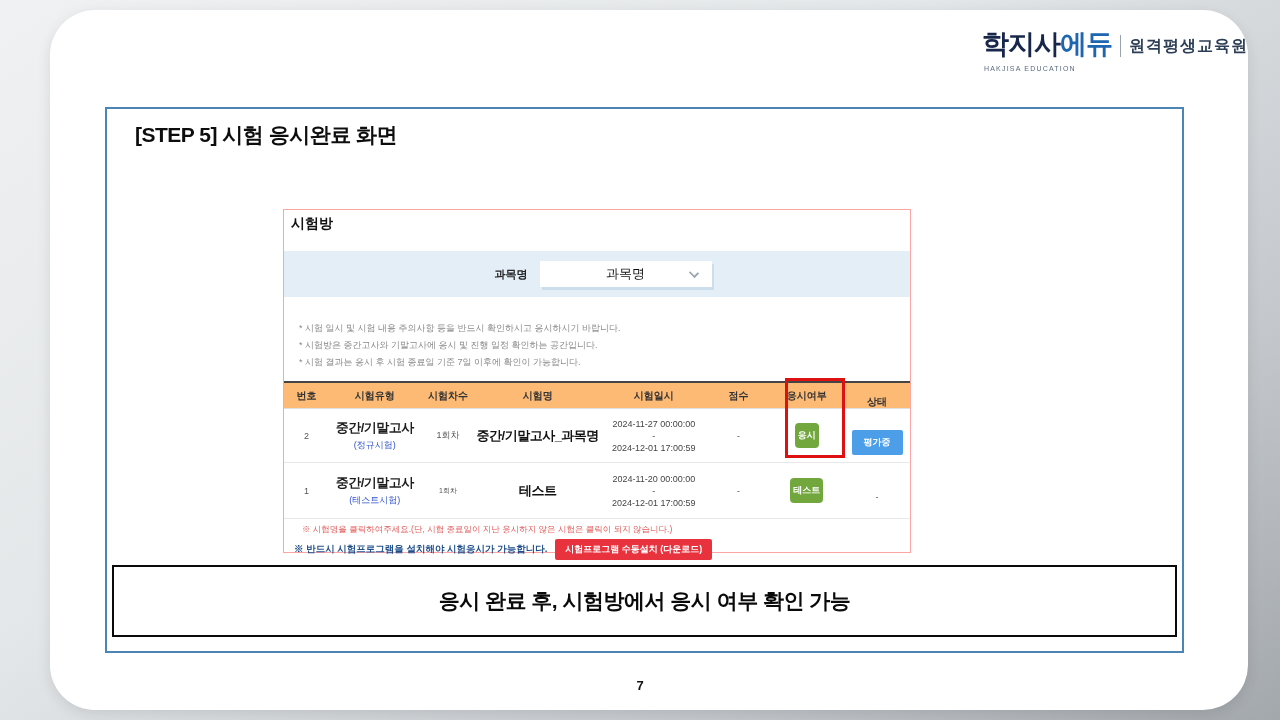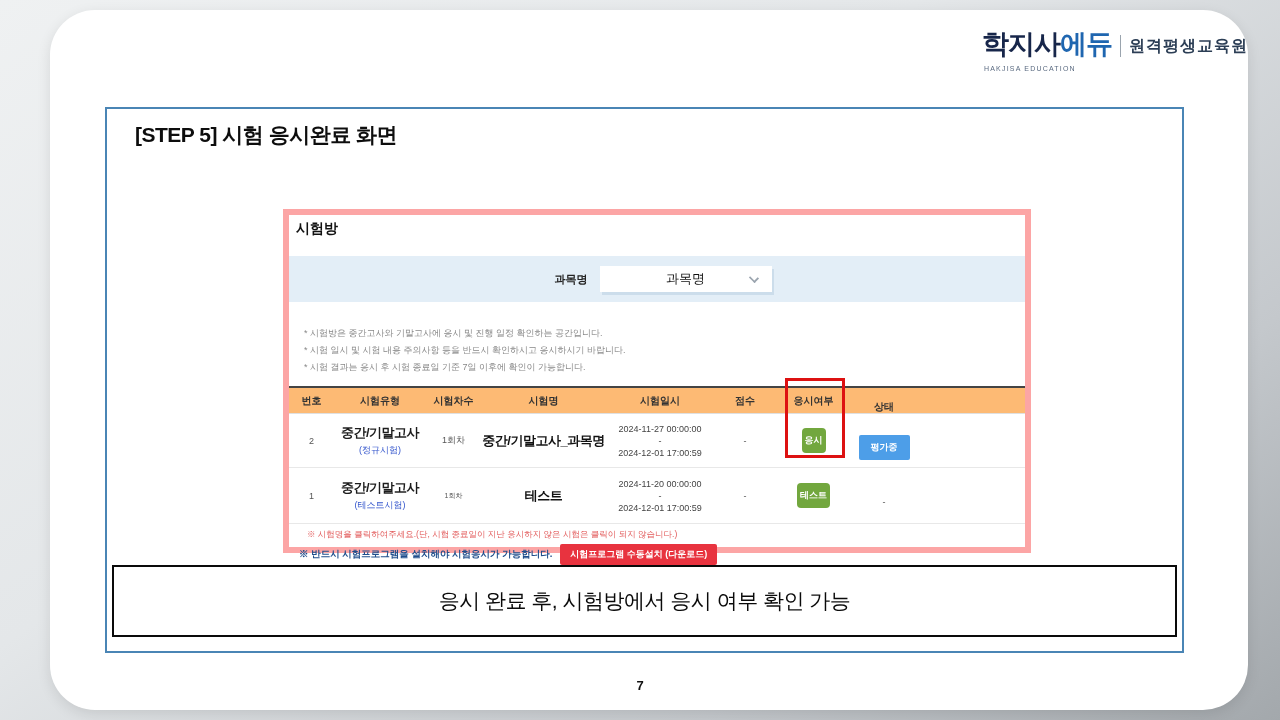--- a/index.html
+++ b/index.html
@@ -31,22 +31,22 @@
     display:flex; align-items:center; justify-content:center; letter-spacing:0.5px;
   }
   .content-box {
     position:absolute; left:105px; top:107px; width:1079px; height:546px;
     border:2px solid #4a85b5; background:#fff;
   }
   .step-title { position:absolute; left:135px; top:121px; font-size:21px; font-weight:bold; color:#0d0d0d; letter-spacing:-0.5px; }
 
   
   .shot {
-    position:absolute; left:283px; top:209px; width:748px; height:344px;
-    border:6px solid #fca5a5; background:#fff; font-size:10px; color:#333;
+    position:absolute; left:283px; top:209px; width:628px; height:344px;
+    border:1px solid #fca5a5; background:#fff; font-size:10px; color:#333;
   }
   .shot-title { position:absolute; left:7px; top:5px; font-size:14px; font-weight:bold; color:#111; }
   .filter-bar {
     position:absolute; left:0; top:41px; width:100%; height:46px; background:#e3eef7;
     display:flex; align-items:center; justify-content:center; padding-left:12px;
   }
   .filter-label { font-size:11px; font-weight:bold; color:#222; margin-right:12px; }
   .dropdown {
     width:172px; height:26px; background:#fff; box-shadow:2px 3px 0 rgba(175,200,220,.45);
     display:flex; align-items:center; justify-content:center; position:relative; cursor:pointer;
@@ -90,21 +90,21 @@
     background:#e8333f; color:#fff; font-size:9px; font-weight:bold; padding:4px 10px;
     border:none; border-radius:2px; cursor:pointer;
   }
 
   .red-highlight { position:absolute; left:785px; top:378px; width:60px; height:80px; border:3px solid #dd1111; z-index:5; }
 
   .caption-box {
     position:absolute; left:112px; top:565px; width:1065px; height:72px; border:2px solid #0a0a0a;
     display:flex; align-items:center; justify-content:center; background:#fff;
   }
-  .caption-text { font-size:21px; font-weight:normal; color:#0a0a0a; letter-spacing:-0.5px; }
+  .caption-text { font-size:21px; font-weight:bold; color:#0a0a0a; letter-spacing:-0.5px; }
   .page-num { position:absolute; left:0; top:678px; width:1280px; text-align:center; font-size:13px; font-weight:bold; color:#111; }
 </style>
 </head>
 <body>
 
 <div class="stage">
   <div class="card"></div>
 
   <div class="logo">
     <div class="logo-main">
@@ -124,22 +124,22 @@
 
     <div class="filter-bar">
       <span class="filter-label">과목명</span>
       <div class="dropdown">
         <span class="dropdown-value">과목명</span>
         <span class="chev"></span>
       </div>
     </div>
 
     <div class="notices">
+      <div>* 시험 일시 및 시험 내용 주의사항 등을 반드시 확인하시고 응시하시기 바랍니다.</div>
       <div>* 시험방은 중간고사와 기말고사에 응시 및 진행 일정 확인하는 공간입니다.</div>
-      <div>* 시험 일시 및 시험 내용 주의사항 등을 반드시 확인하시고 응시하시기 바랍니다.</div>
       <div>* 시험 결과는 응시 후 시험 종료일 기준 7일 이후에 확인이 가능합니다.</div>
     </div>
 
     <div class="exam-table">
       <div class="t-head">
         <div class="cell c-no">번호</div>
         <div class="cell c-type">시험유형</div>
         <div class="cell c-round">시험차수</div>
         <div class="cell c-name">시험명</div>
         <div class="cell c-date">시험일시</div>

